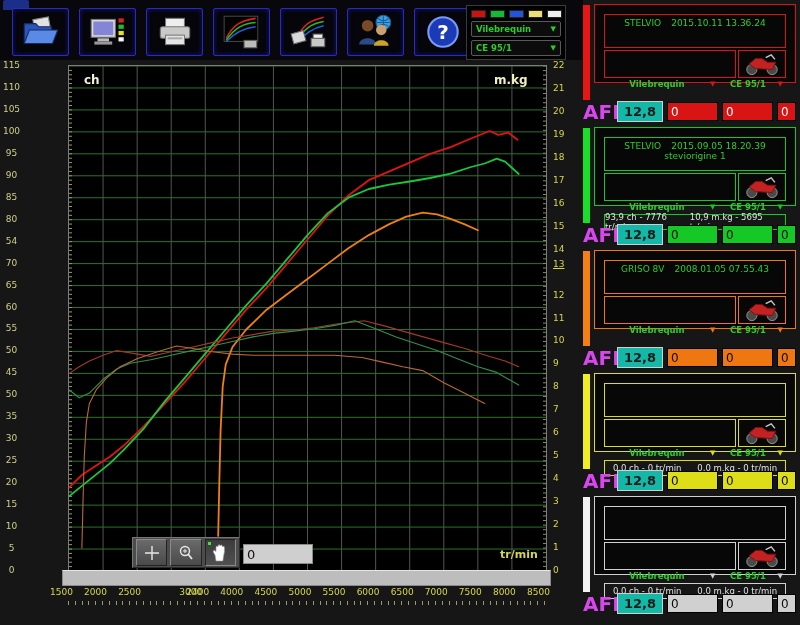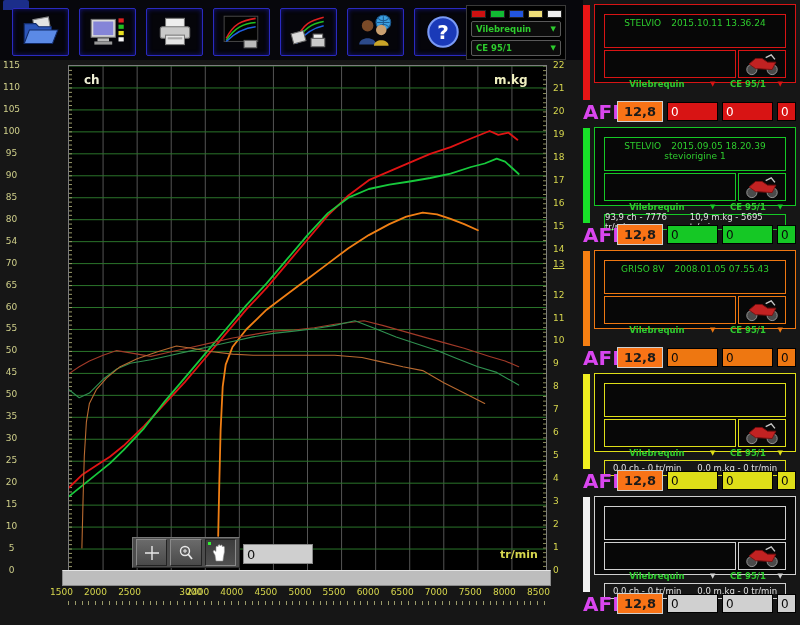--- a/index.html
+++ b/index.html
@@ -58,21 +58,21 @@
   .pempty{flex:1;border:1px solid var(--c);}
   .pmoto{width:46px;border:1px solid var(--c);display:flex;align-items:center;justify-content:center;}
   .pdrop{height:12px;display:flex;align-items:center;font-size:8.5px;font-weight:bold;color:#2ecc2e;}
   .pdrop .dv{flex:1.25;text-align:center;}
   .pdrop .df{flex:0.7;text-align:center;}
   .pdrop .ar{color:var(--c);font-size:7px;padding-right:3px;}
   .pstats{height:14px;margin-top:1px;border:1px solid var(--c);color:#e0e0e0;font-size:8.5px;
           display:flex;align-items:center;justify-content:space-around;}
   .afr{position:absolute;left:0;right:0;bottom:0;height:21px;display:flex;align-items:center;gap:4px;}
   .afrlab{color:#d946ef;font-size:20px;font-weight:bold;width:30px;}
-  .afrval{width:44px;height:19px;background:#f97316;border:1px solid #cfcfcf;color:#1a1a1a;font-size:13px;
+  .afrval{width:44px;height:19px;background:#14b8a6;border:1px solid #cfcfcf;color:#1a1a1a;font-size:13px;
           font-weight:bold;display:flex;align-items:center;justify-content:center;}
   .vbox{height:19px;border:1px solid #000;background:var(--c);color:var(--vt);font-size:12px;
         display:flex;align-items:center;padding-left:3px;box-sizing:border-box;}
   .vbox.v1,.vbox.v2{width:51px;}
   .vbox.v3{flex:1;}
 </style>
 </head>
 <body>
 
 <div class="app">

